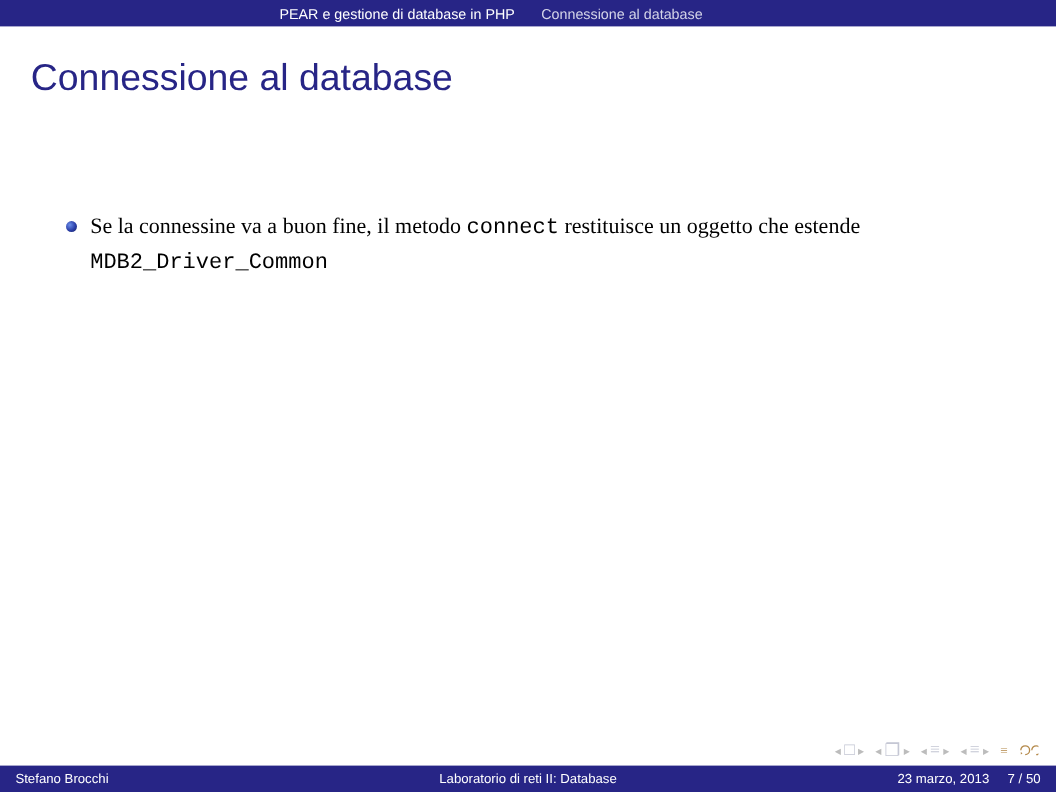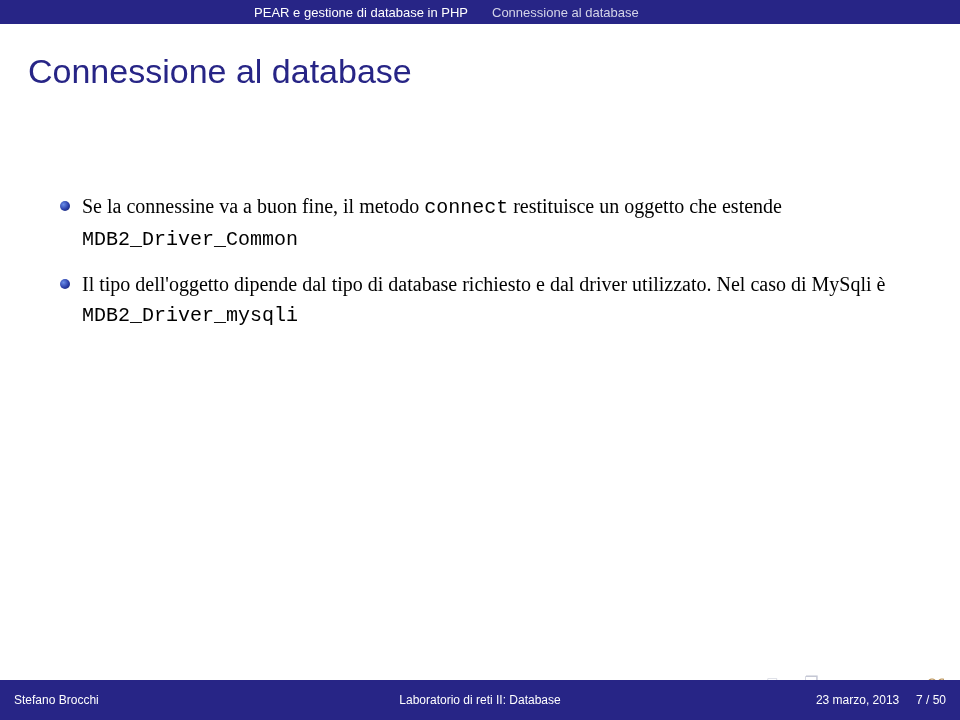--- a/index.html
+++ b/index.html
@@ -58,21 +58,21 @@
     margin-top: 10px;
     margin-right: 12px;
     background: radial-gradient(circle at 35% 35%, #6a8de8 0%, #2a3ea8 55%, #16205a 100%);
     border-radius: 50%;
   }
   .bullet-text { flex: 1; }
   .tt { font-family: "Courier New", monospace; }
   .footer {
     position: absolute;
     bottom: 0; left: 0; right: 0;
-    height: 40px;
+    height: 24px;
     background: #272586;
     display: flex;
     align-items: center;
     font-family: sans-serif;
     font-size: 12px;
     color: #ffffff;
   }
   .footer-left { width: 30%; padding-left: 14px; }
   .footer-center { width: 40%; text-align: center; }
   .footer-right { width: 30%; text-align: right; padding-right: 14px; }
@@ -113,26 +113,20 @@
 
 <div class="body">
 
   <div class="bullet">
     <div class="bullet-icon"></div>
     <div class="bullet-text">
       <span>Se la connessine va a buon fine, il metodo </span><span class="tt">connect</span><span> restituisce un oggetto che estende </span><span class="tt">MDB2_Driver_Common</span><span></span>
     </div>
   </div>
 
-  <div class="bullet">
-    <div class="bullet-icon"></div>
-    <div class="bullet-text">
-      <span>Il tipo dell'oggetto dipende dal tipo di database richiesto e dal driver utilizzato. Nel caso di MySqli è </span><span class="tt">MDB2_Driver_mysqli</span><span></span><span class="tt"></span><span></span>
-    </div>
-  </div>
 
 </div>
 
 <div class="nav-row">
   <span class="nav-group">
     <span class="tri-l glyph"></span>
     <span class="glyph">□</span>
     <span class="tri-r glyph"></span>
   </span>
   <span class="nav-group">

